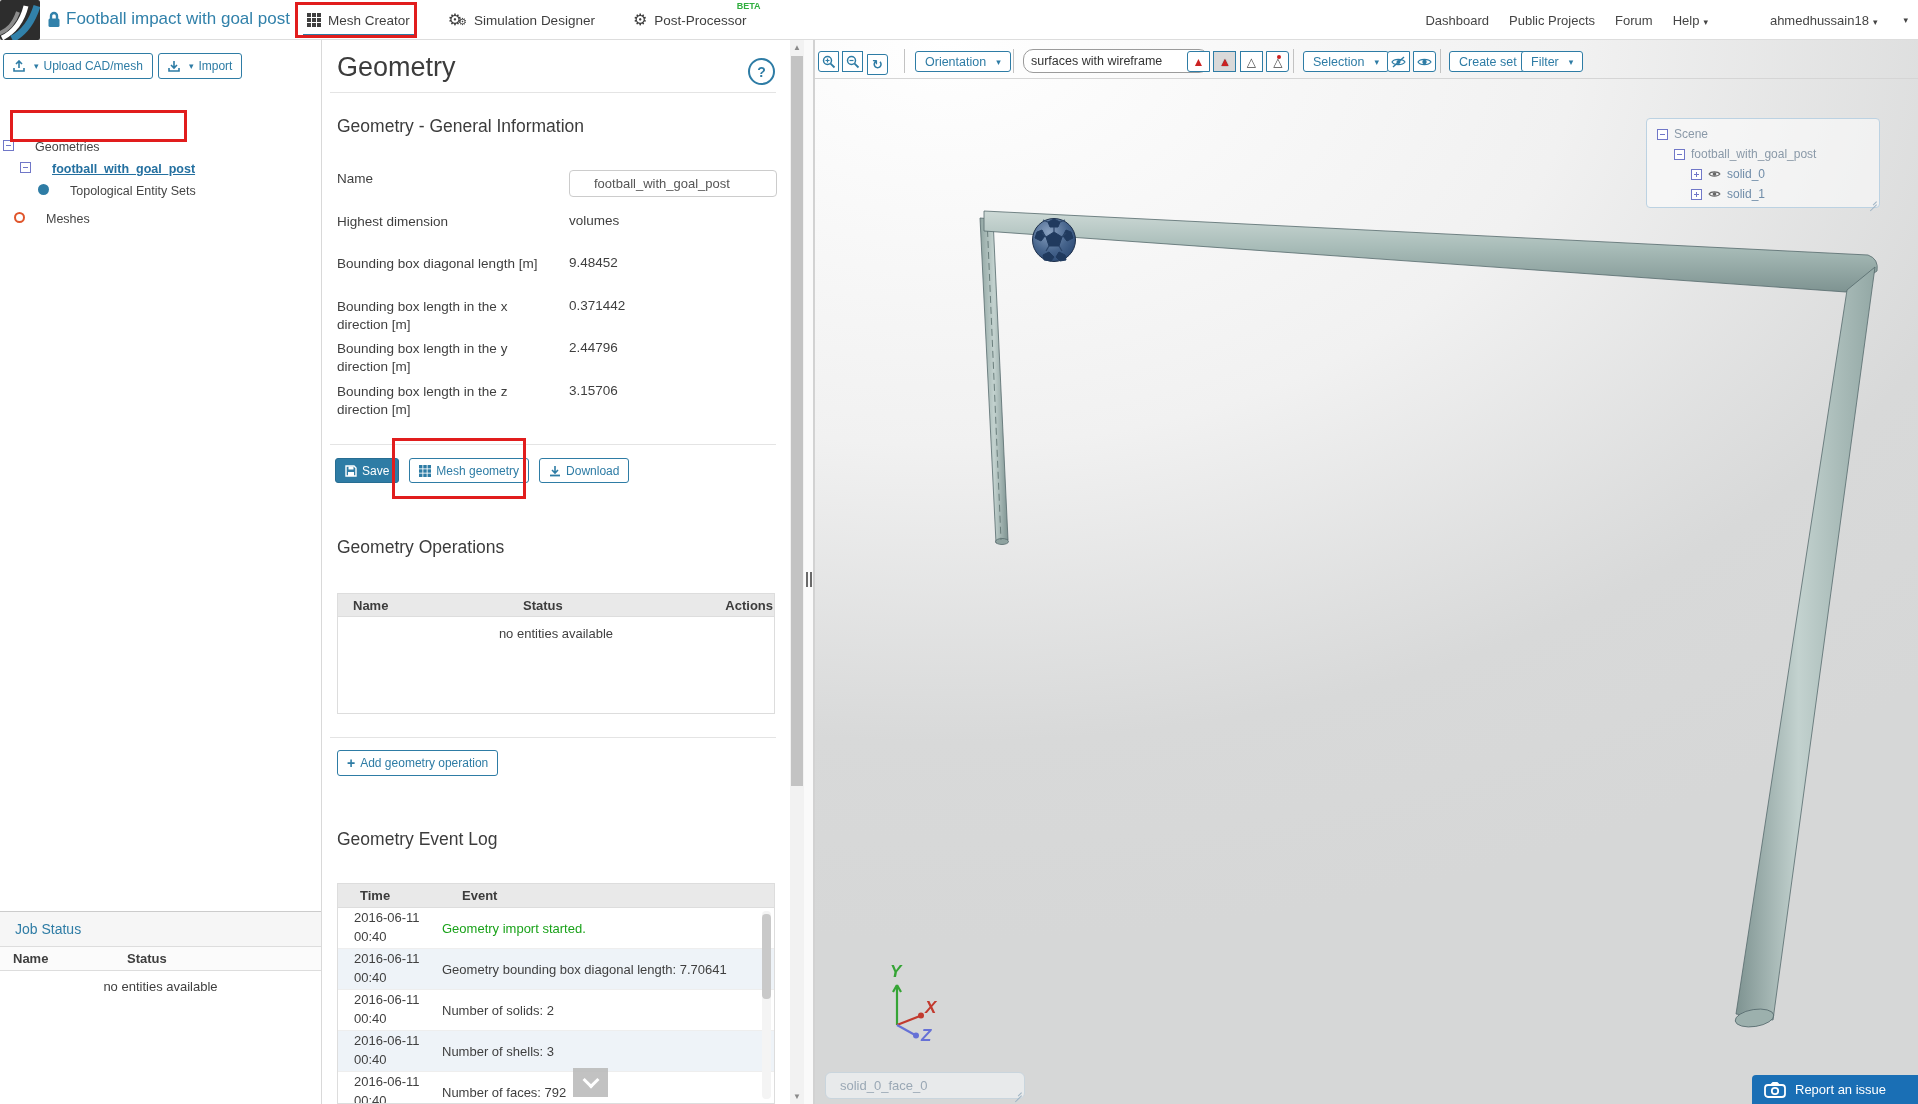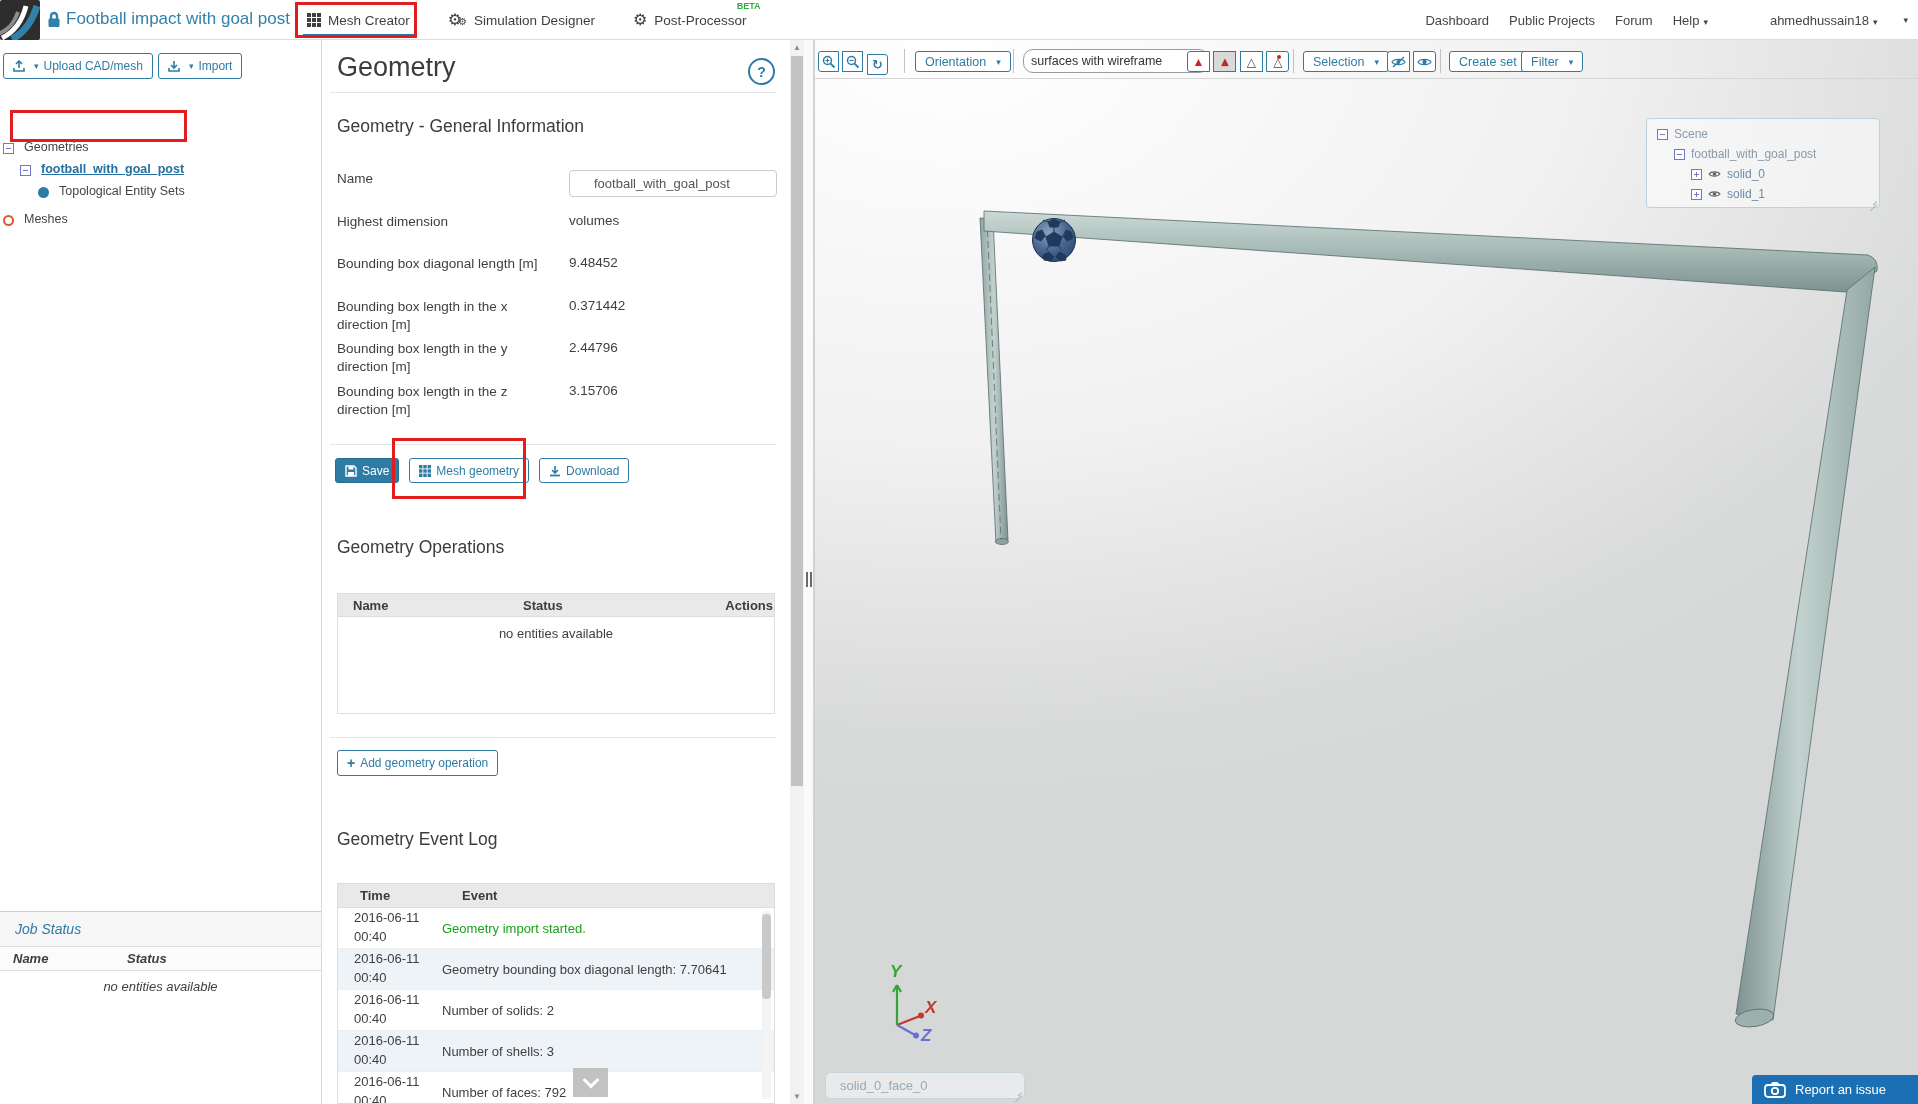--- a/index.html
+++ b/index.html
@@ -31,29 +31,29 @@
   .sidebar { position:absolute; left:0; top:40px; width:322px; height:1064px; background:#fff;
     border-right:1px solid #d9d9d9; }
   .sb-buttons { position:absolute; left:3px; top:13px; display:flex; gap:5px; }
   .btn-outline { display:inline-flex; align-items:center; gap:5px; height:26px; padding:0 9px;
     border:1px solid #2e7ca5; border-radius:3px; background:#fff; color:#2e7ca5; font-size:12px; cursor:pointer;
     font-family:inherit; }
   .btn-primary { display:inline-flex; align-items:center; gap:5px; height:25px; padding:0 9px;
     border:1px solid #276d92; border-radius:3px; background:#2e7ca5; color:#fff; font-size:12px; cursor:pointer;
     font-family:inherit; }
   .tree { position:absolute; left:0; top:100px; font-size:12.5px; color:#454545; }
-  .tree-row { display:flex; align-items:flex-end; gap:10px; margin-bottom:8px; cursor:pointer; }
+  .tree-row { display:flex; align-items:flex-start; gap:21px; margin-bottom:8px; cursor:pointer; }
   .tbox { width:11px; height:11px; border:1px solid #7077c8; background:#fff; position:relative; flex:none; }
   .tbox:before { content:""; position:absolute; left:2px; right:2px; top:4px; height:1px; background:#7077c8; }
   .tbox.plus:after { content:""; position:absolute; top:2px; bottom:2px; left:4px; width:1px; background:#7077c8; }
   .geom-link { color:#2470a0; font-weight:bold; text-decoration:underline; }
   .dot-blue { width:11px; height:11px; border-radius:50%; background:#2e7ca5; flex:none; }
   .ring-orange { width:11px; height:11px; border-radius:50%; border:2px solid #e0552b; background:#fff; flex:none; }
 
-  .job-status { position:absolute; left:0; top:871px; width:321px;font-style:italic; }
+  .job-status { position:absolute; left:0; top:871px; width:321px; }
   .js-title-bar { border-top:1px solid #ccc; background:#f6f6f6; height:36px; display:flex; align-items:center;
     padding-left:15px; color:#2e7ca5; font-size:14px; border-bottom:1px solid #ddd; }
   .js-header { display:flex; height:24px; align-items:center; border-bottom:1px solid #ddd;
     font-size:13px; font-weight:bold; color:#3f3f3f; background:#fbfbfb; }
   .js-header .c1 { padding-left:13px; width:127px; }
   .js-empty { text-align:center; font-size:13px; color:#3f3f3f; padding-top:8px; }
 
   
   .panel { position:absolute; left:322px; top:40px; width:468px; height:1064px; background:#fff; overflow:hidden; }
   .panel h1 { position:absolute; left:15px; top:12px; font-size:27px; font-weight:normal; color:#3c3c3c; }
@@ -229,21 +229,21 @@
         <span>Geometries</span>
       </div>
       <div class="tree-row" style="padding-left:20px">
         <span class="tbox"></span>
         <span class="geom-link">football_with_goal_post</span>
       </div>
       <div class="tree-row" style="padding-left:38px">
         <span class="dot-blue"></span>
         <span>Topological Entity Sets</span>
       </div>
-      <div class="tree-row" style="padding-left:3px; margin-top:14px">
+      <div class="tree-row" style="padding-left:14px; margin-top:14px">
         <span class="ring-orange"></span>
         <span>Meshes</span>
       </div>
     </div>
 
     <div class="job-status">
       <div class="js-title-bar">Job Status</div>
       <div class="js-header">
         <span class="c1">Name</span>
         <span>Status</span>

